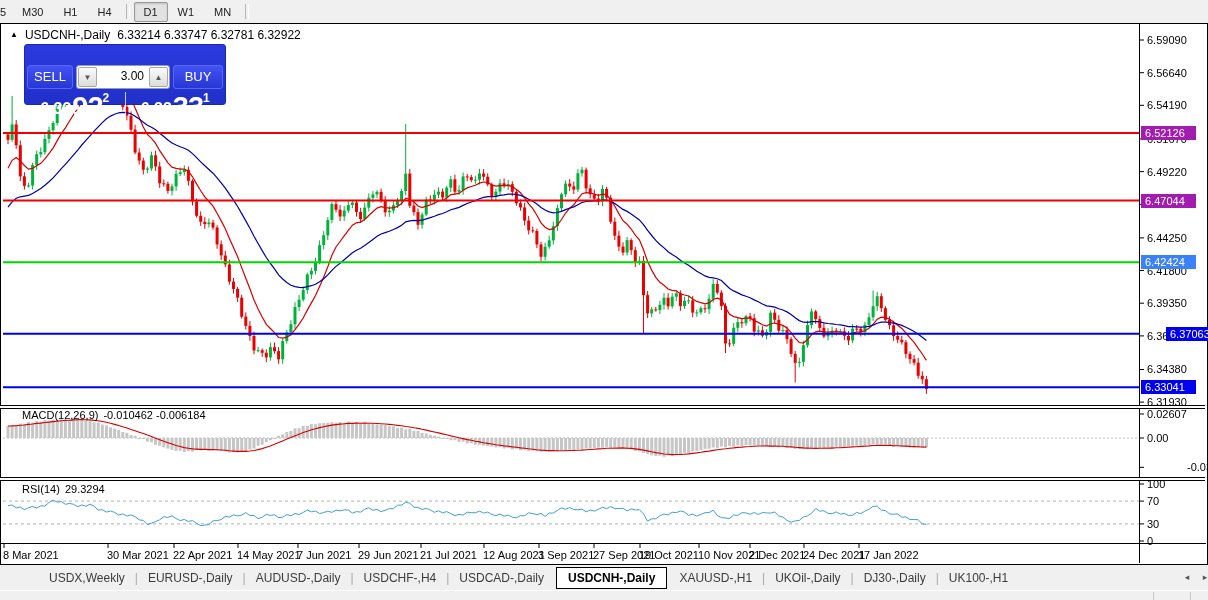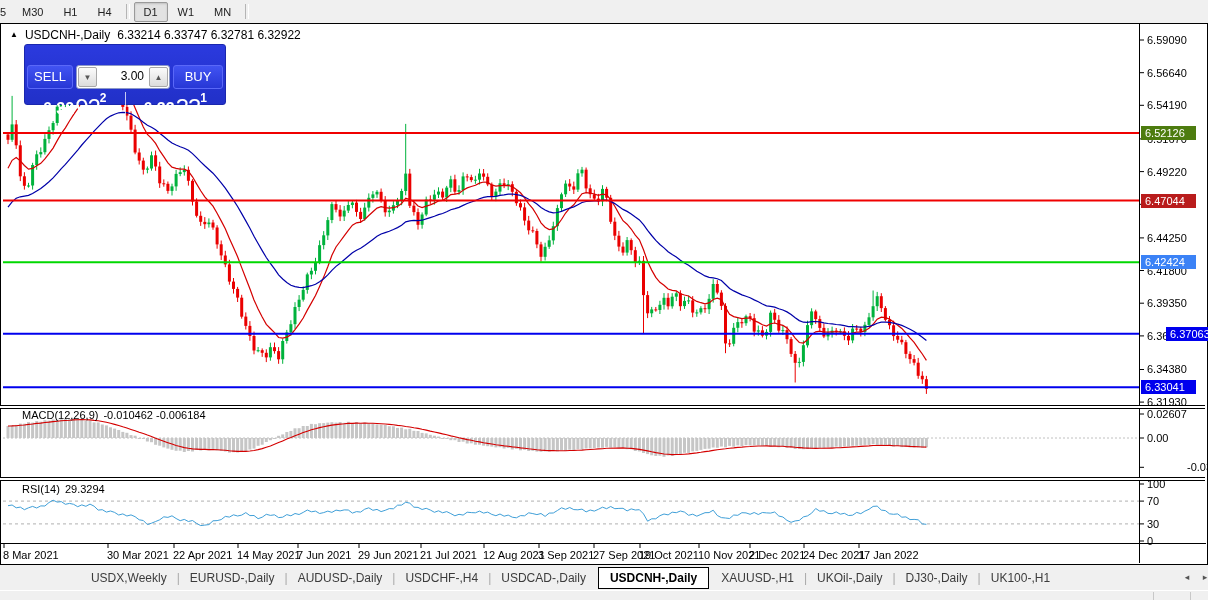--- a/index.html
+++ b/index.html
@@ -53,27 +53,27 @@
   #sell-btn{flex:0 0 44px;}
   #buy-btn{flex:0 0 48px;}
   .tp-spin-wrap{flex:1;display:flex;align-items:stretch;background:#fff;border:1px solid #8d99c8;
                 border-radius:3px;padding:1px;height:20px;}
   .tp-spin{width:17px;background:linear-gradient(#fbfbfb,#dcdcdc);border:1px solid #a8a8a8;border-radius:2px;
            display:flex;align-items:center;justify-content:center;font-size:8px;color:#555;cursor:pointer;}
   .tp-vol{flex:1;font-size:12px;color:#000;text-align:right;padding:2px 5px 0 0;}
   .tp-prices{display:flex;height:34px;}
   .tp-price{flex:1;display:flex;align-items:flex-end;justify-content:center;color:#fff;padding-bottom:2px;cursor:pointer;}
   .tp-small{font-size:16px;font-weight:bold;margin:0 1px 4px 0;}
-  .tp-big{font-size:24px;font-weight:normal;line-height:29px;letter-spacing:-1px;}
+  .tp-big{font-size:29px;font-weight:bold;line-height:29px;letter-spacing:-1px;}
   .tp-sup{font-size:12px;font-weight:bold;align-self:flex-start;margin-top:1px;}
   .tp-div{width:1px;background:rgba(255,255,255,.75);margin:2px 0;}
 
   
   #tab-strip{position:absolute;left:0;top:565px;width:1101px;height:25px;background:#f0f0f0;z-index:6;
-             display:flex;align-items:center;justify-content:center;}
+             display:flex;align-items:center;}
   #tab-list{display:flex;align-items:center;padding-left:40px;height:25px;}
   .tab{font-size:12px;color:#3c3c3c;padding:3px 9px;white-space:nowrap;cursor:pointer;}
   .tab.active{background:#fff;border:1px solid #000;font-weight:bold;color:#000;padding:3px 11px;margin:0 3px;}
   .tab-sep{color:#a8a8a8;font-size:12px;padding:0 1px;}
   .tab-nav{position:absolute;top:4px;width:14px;height:16px;font-size:9px;color:#555;text-align:center;
            line-height:16px;cursor:pointer;}
   #tab-nav-left{left:1180px;}
   #tab-nav-right{left:1198px;}
 
   
@@ -833,22 +833,22 @@
     <div class="axis-label" style="top: 98.3333px; left: 1147px;">6.54190</div>
     <div class="axis-label" style="top: 131.933px; left: 1147px;">6.51670</div>
     <div class="axis-label" style="top: 164.6px; left: 1147px;">6.49220</div>
     <div class="axis-label" style="top: 197.267px; left: 1147px;">6.46770</div>
     <div class="axis-label" style="top: 230.867px; left: 1147px;">6.44250</div>
     <div class="axis-label" style="top: 263.533px; left: 1147px;">6.41800</div>
     <div class="axis-label" style="top: 296.2px; left: 1147px;">6.39350</div>
     <div class="axis-label" style="top: 328.867px; left: 1147px;">6.36900</div>
     <div class="axis-label" style="top: 362.467px; left: 1147px;">6.34380</div>
     <div class="axis-label" style="top: 395.133px; left: 1147px;">6.31930</div>
-    <div class="price-tag" style="top: 125.853px; background: #4d7c0f;">6.52126</div>
-    <div class="price-tag" style="top: 193.613px; background: #b91c1c;">6.47044</div>
+    <div class="price-tag" style="top: 125.853px; background: #a21caf;">6.52126</div>
+    <div class="price-tag" style="top: 193.613px; background: #a21caf;">6.47044</div>
     <div class="price-tag" style="top: 255.213px; background: #3b82f6;">6.42424</div>
     <div class="price-tag" style="top: 326.693px; background: rgb(0, 0, 238); margin-left: 25px;">6.37063</div>
     <div class="price-tag" style="top: 380.32px; background: rgb(0, 0, 238);">6.33041</div>
     <div class="axis-label" style="top: 407px; left: 1147px;">0.02607</div>
     <div class="axis-label" style="top: 431px; left: 1147px;">0.00</div>
     <div class="axis-label" style="top: 460.339px; left: 1147px; margin-left: 40px;">-0.03187</div>
     <div class="axis-label" style="top: 477px; left: 1147px;">100</div>
     <div class="axis-label" style="top: 494.1px; left: 1147px;">70</div>
     <div class="axis-label" style="top: 516.9px; left: 1147px;">30</div>
     <div class="axis-label" style="top: 534px; left: 1147px;">0</div>

